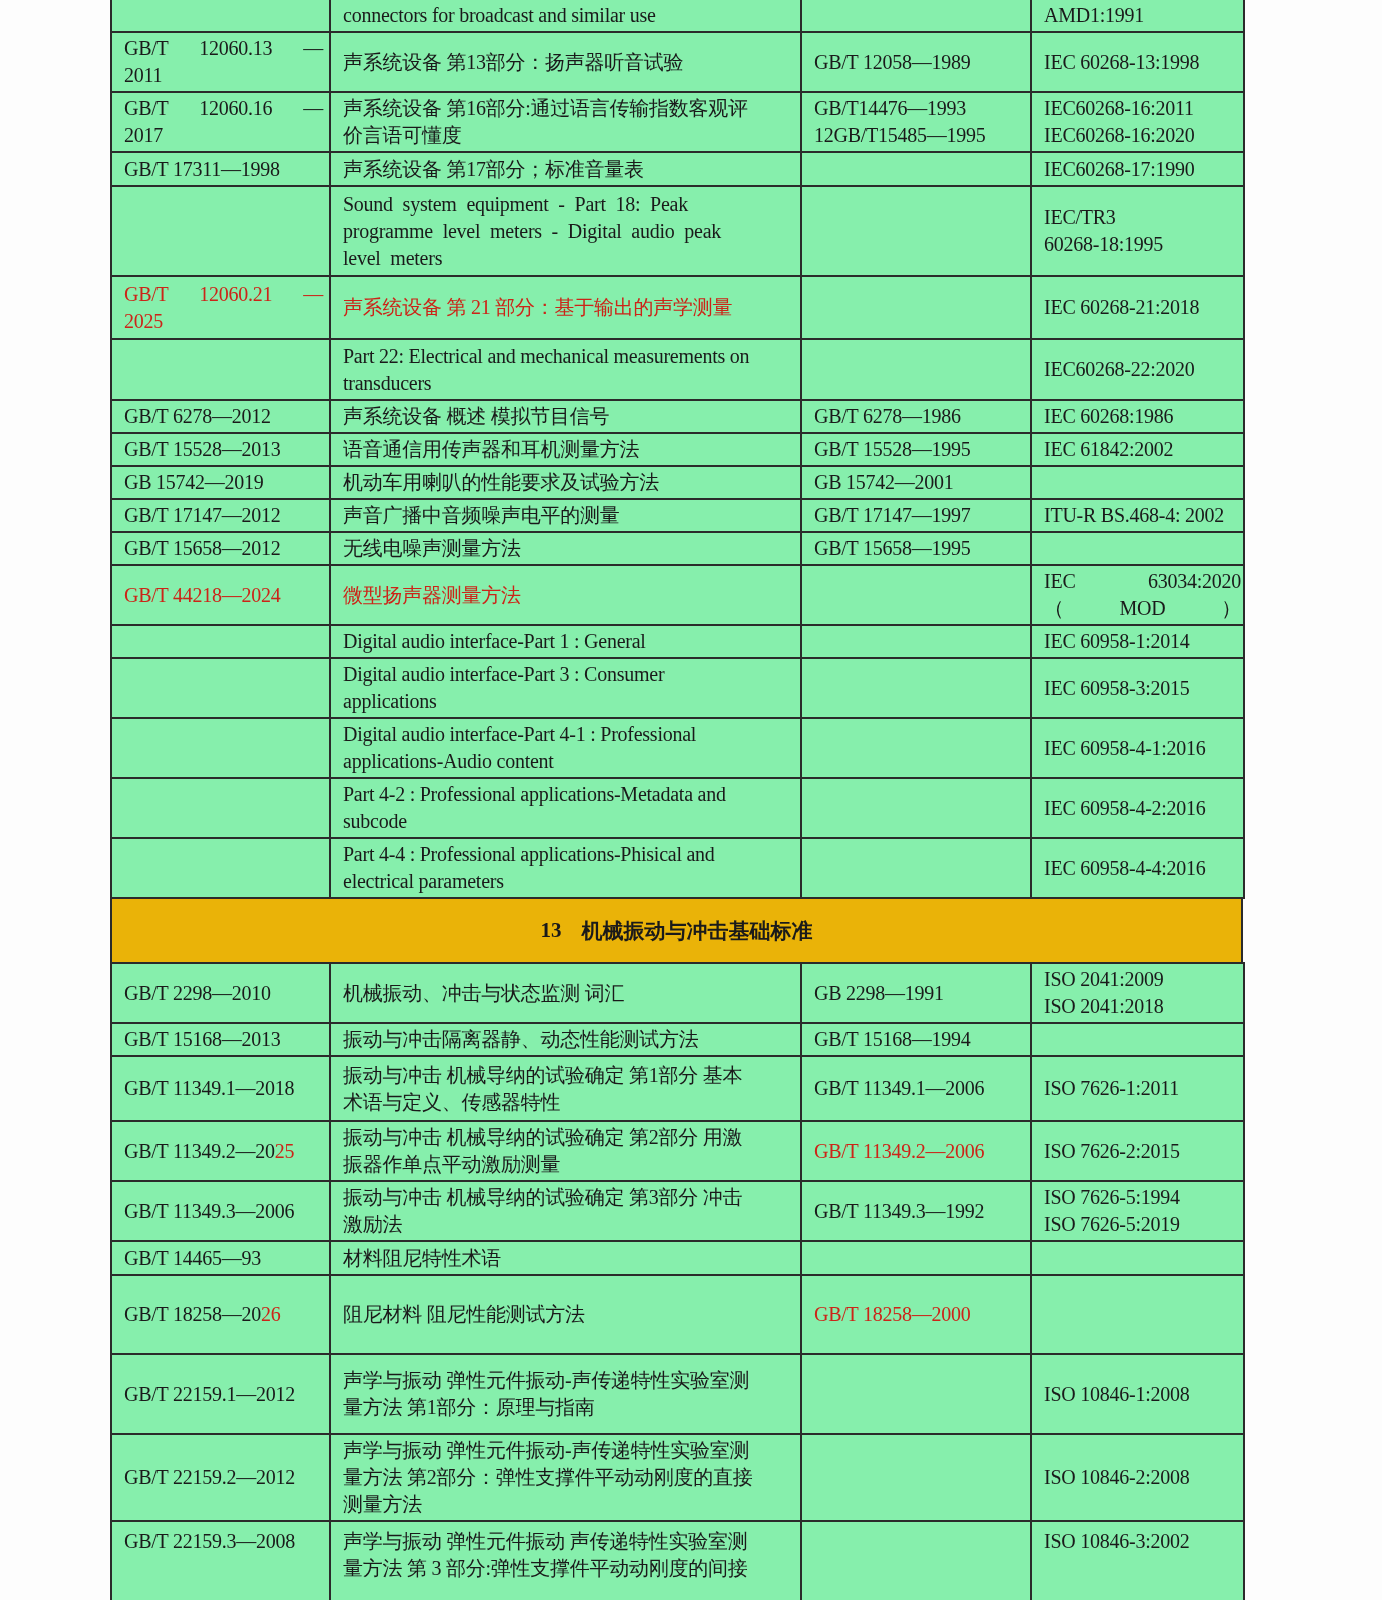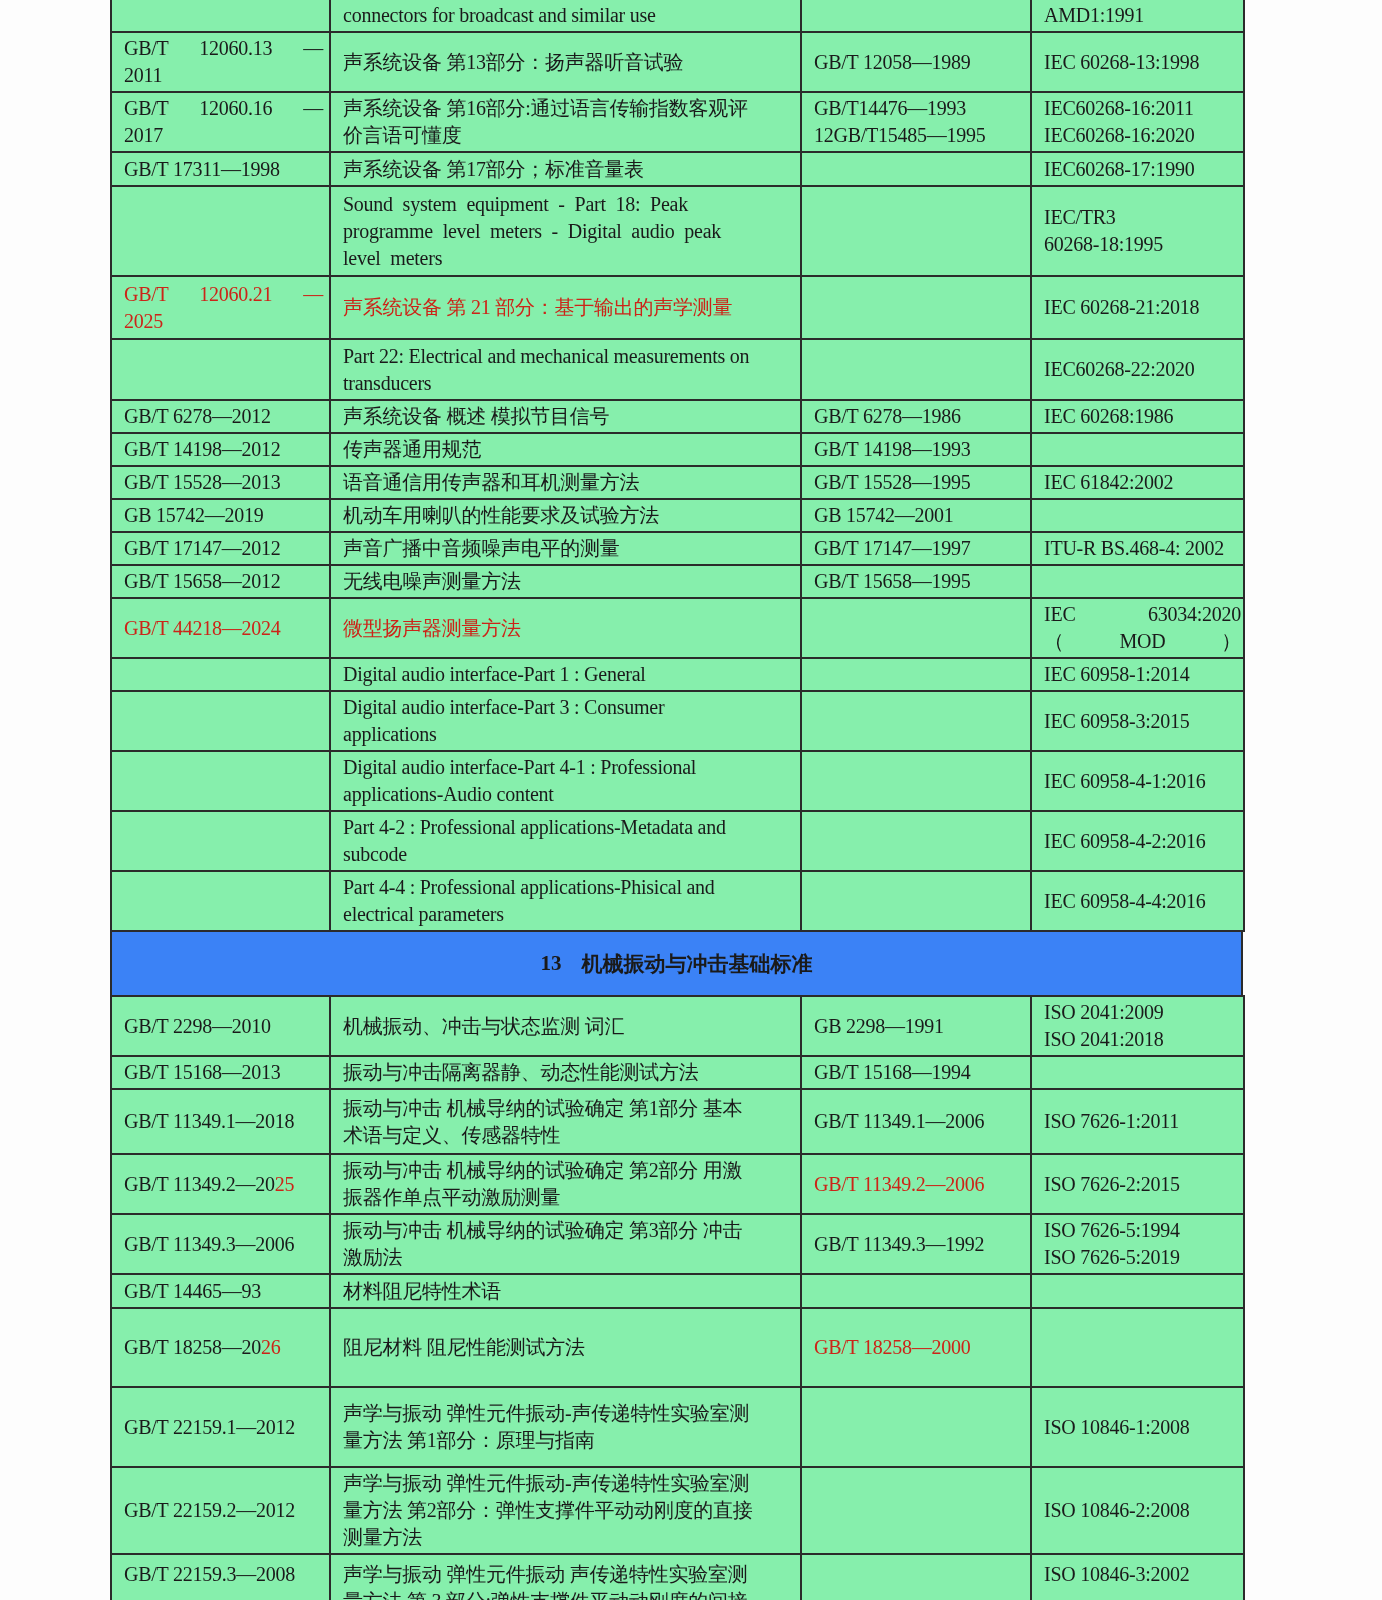--- a/index.html
+++ b/index.html
@@ -18,21 +18,21 @@
     white-space:pre-line; overflow:hidden;
   }
   td:nth-child(4){ padding-right:2px; }
   #t1 tr:first-child td { border-top:0; }
   .red { color:var(--red); }
   .spread { text-align:justify; text-align-last:justify; }
   .wide { word-spacing:5px; }
   .section-head {
     border:2px solid var(--border); border-top:0; margin-top:0;
     height:63px; display:flex; align-items:center; justify-content:center;
-    gap:20px; font-weight:bold; font-size:21px; background:#3b82f6;
+    gap:20px; font-weight:bold; font-size:21px; background:#eab308;
   }
   #t2 { margin-top:-2px; }
   #t2 tr:last-child td { vertical-align:top; padding-top:6px; }
 </style>
 </head>
 <body>
 
 <div class="doc">
 
   <table id="t1">
@@ -93,26 +93,20 @@
           <td>Part 22: Electrical and mechanical measurements on
 transducers</td>
           <td></td>
           <td>IEC60268-22:2020</td>
         </tr>
         <tr style="height: 31px;">
           <td>GB/T 6278—2012</td>
           <td>声系统设备 概述 模拟节目信号</td>
           <td>GB/T 6278—1986</td>
           <td>IEC 60268:1986</td>
-        </tr>
-        <tr style="height: 31px;">
-          <td>GB/T 14198—2012</td>
-          <td>传声器通用规范</td>
-          <td>GB/T 14198—1993</td>
-          <td></td>
         </tr>
         <tr style="height: 31px;">
           <td>GB/T 15528—2013</td>
           <td>语音通信用传声器和耳机测量方法</td>
           <td>GB/T 15528—1995</td>
           <td>IEC 61842:2002</td>
         </tr>
         <tr style="height: 31px;">
           <td>GB 15742—2019</td>
           <td>机动车用喇叭的性能要求及试验方法</td>

